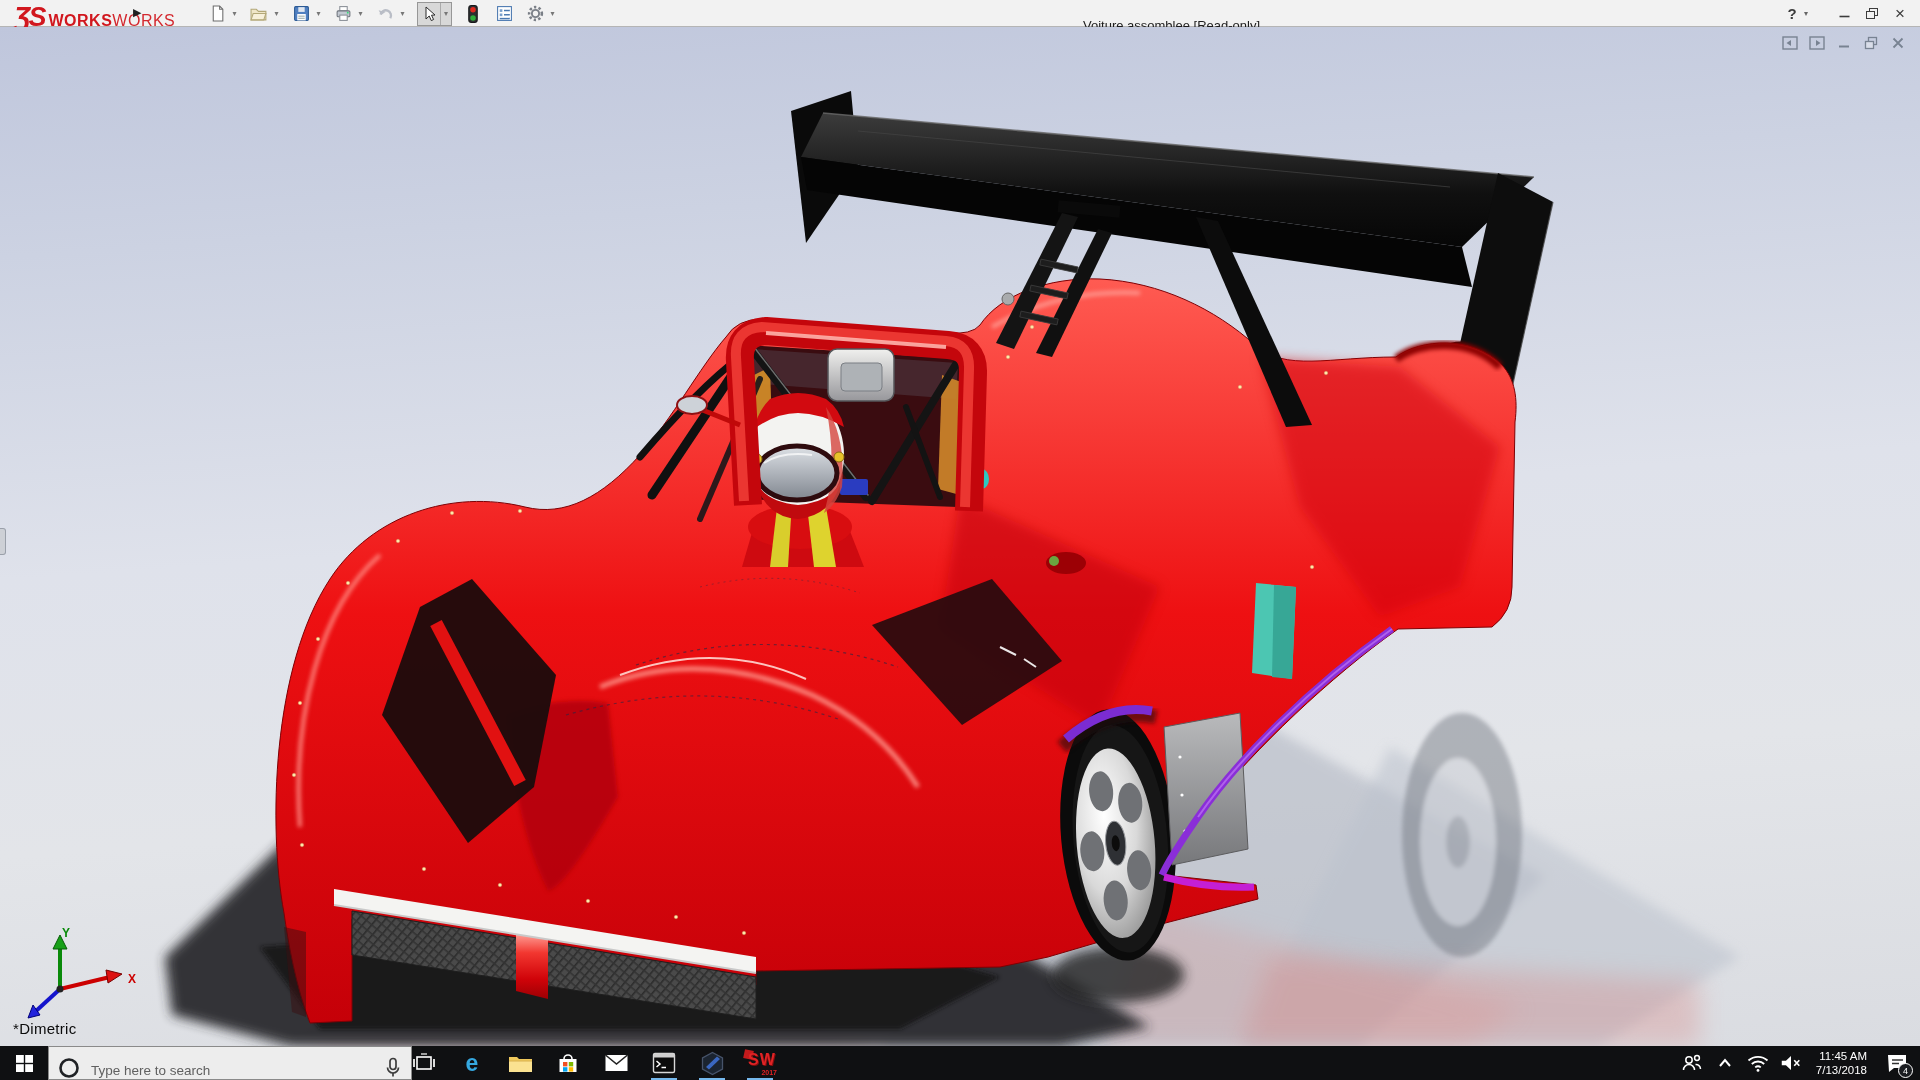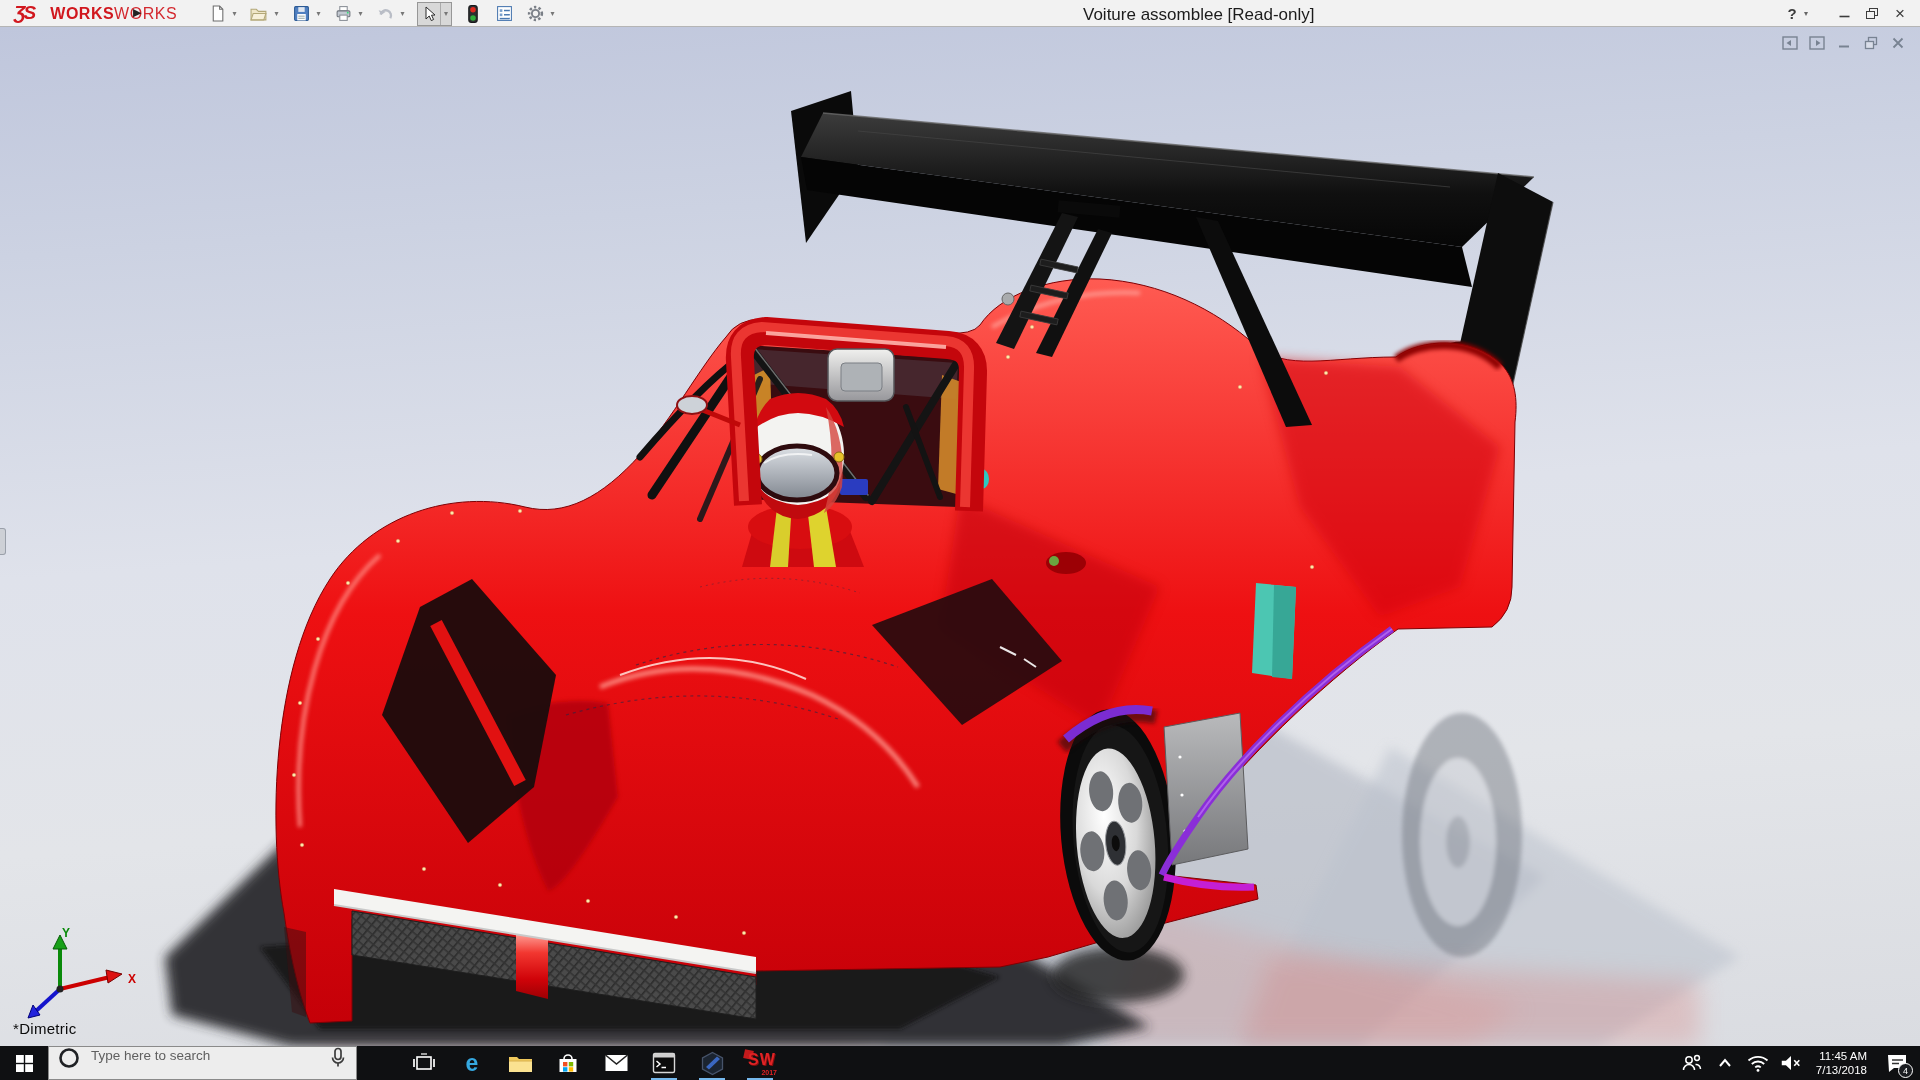--- a/index.html
+++ b/index.html
@@ -3,51 +3,51 @@
 <meta charset="utf-8">
 <style>
   html,body{margin:0;padding:0;background:#000;}
   *{box-sizing:border-box;font-family:"Liberation Sans",sans-serif;}
   .screen{position:relative;width:1920px;height:1080px;overflow:hidden;background:#dfe2ea;}
 
   
   .titlebar{position:absolute;left:0;top:0;width:1920px;height:27px;
     background:var(--titlebar-bg,#f2f2f2);border-bottom:1px solid #b5b5b5;}
   .brand{position:absolute;left:14px;top:2px;display:flex;align-items:baseline;color:var(--accent-red,#d1171e);}
-  .brand .mark{font-size:19px;font-weight:700;font-style:italic;margin-right:16px;letter-spacing:-2px;}
+  .brand .mark{font-size:27px;font-weight:700;font-style:italic;margin-right:4px;letter-spacing:-2px;}
   .brand .bold{font-size:16px;font-weight:700;letter-spacing:.5px;}
   .brand .light{font-size:16px;font-weight:400;letter-spacing:.5px;opacity:.92;}
   .flyout{position:absolute;left:131px;top:4px;border:0;background:transparent;font-size:11px;color:#222;cursor:pointer;padding:2px;}
   .qat{position:absolute;left:205px;top:1px;height:25px;display:flex;align-items:center;}
   .tb{width:24px;height:23px;display:flex;align-items:center;justify-content:center;}
   .caret{width:11px;font-size:8px;color:#777;text-align:center;}
   .gap{width:7px;}
   .tb-select{display:flex;align-items:center;border:1px solid #979797;background:var(--selected-tool-bg,#d8d8d8);height:24px;margin:0 2px;}
   .tb-select .caret{border-left:1px solid #aaa;height:100%;display:flex;align-items:center;justify-content:center;}
-  .win-title{position:absolute;left:1083px;top:5px;font-size:17px;color:#1c1c1c;white-space:nowrap;}
+  .win-title{position:absolute;left:1083px;top:18px;font-size:13px;color:#1c1c1c;white-space:nowrap;}
   .win-controls{position:absolute;right:8px;top:0;height:27px;display:flex;align-items:center;gap:4px;}
   .wc{width:24px;height:24px;display:flex;align-items:center;justify-content:center;color:#3c3c3c;font-size:14px;cursor:pointer;}
   .wc.help{font-size:15px;font-weight:700;width:16px;}
   .wc-caret{font-size:8px;color:#666;width:12px;cursor:pointer;}
 
   
   .viewport{position:absolute;left:0;top:27px;width:1920px;height:1019px;
     background:linear-gradient(176deg,var(--viewport-top,#bfc6dc) 0%,#ccd2e2 20%,
       var(--viewport-mid,#dfe2eb) 48%,var(--viewport-bottom,#e3e5e9) 72%,#dadce1 100%);}
   .scene{position:absolute;left:0;top:0;}
   .doc-controls{position:absolute;top:8px;right:13px;display:flex;gap:9px;align-items:center;}
   .dc{width:18px;height:15px;display:flex;align-items:center;justify-content:center;cursor:pointer;opacity:.75;}
   .splitter-tab{position:absolute;left:0;top:501px;width:6px;height:27px;background:#cdd0d6;border:1px solid #9aa0aa;border-left:0;border-radius:0 3px 3px 0;cursor:pointer;}
   .view-label{position:absolute;left:13px;top:993px;font-size:15px;font-weight:400;color:#0a0a0a;letter-spacing:.3px;}
   .triad{position:absolute;left:18px;top:900px;}
 
   
   .taskbar{position:absolute;left:0;top:1046px;width:1920px;height:34px;background:var(--taskbar-bg,#0f1012);display:flex;align-items:stretch;}
   .start{width:48px;display:flex;align-items:center;justify-content:center;background:transparent;border:0;cursor:pointer;}
-  .searchbox{position:absolute;left:48px;top:0;width:309px;height:34px;background:var(--search-box,#ededed);display:flex;align-items:flex-start;padding:0 9px;border:1px solid #8a8a8a;}
+  .searchbox{position:absolute;left:48px;top:0;width:364px;height:34px;background:var(--search-box,#ededed);display:flex;align-items:flex-end;padding:0 9px;border:1px solid #8a8a8a;}
   .searchbox input{flex:1;border:0;background:transparent;outline:none;font-size:13.5px;color:#444;margin-left:9px;}
   .searchbox input::placeholder{color:#606060;opacity:1;}
   .apps{position:absolute;left:400px;top:0;height:34px;display:flex;}
   .app{position:relative;width:48px;height:34px;display:flex;align-items:center;justify-content:center;cursor:pointer;}
   .app .runline{position:absolute;bottom:0;left:11px;width:26px;height:2px;background:var(--running-indicator,#76b9ed);}
   .edge-e{font-size:23px;font-weight:700;color:#35a8e0;line-height:1;}
   .sw-ico{position:relative;width:30px;height:26px;}
   .sw-ico .swtxt{position:absolute;left:3px;top:1px;font-size:16px;font-weight:800;color:#e02325;letter-spacing:1px;text-shadow:1px 1px 0 #7e0d0e;}
   .sw-ico .swyear{position:absolute;right:-2px;bottom:0;font-size:7px;font-weight:700;color:#e02325;}
   .sw-ico .cube{position:absolute;left:-1px;top:0;width:9px;height:9px;background:#c41a1c;transform:rotate(12deg);}

